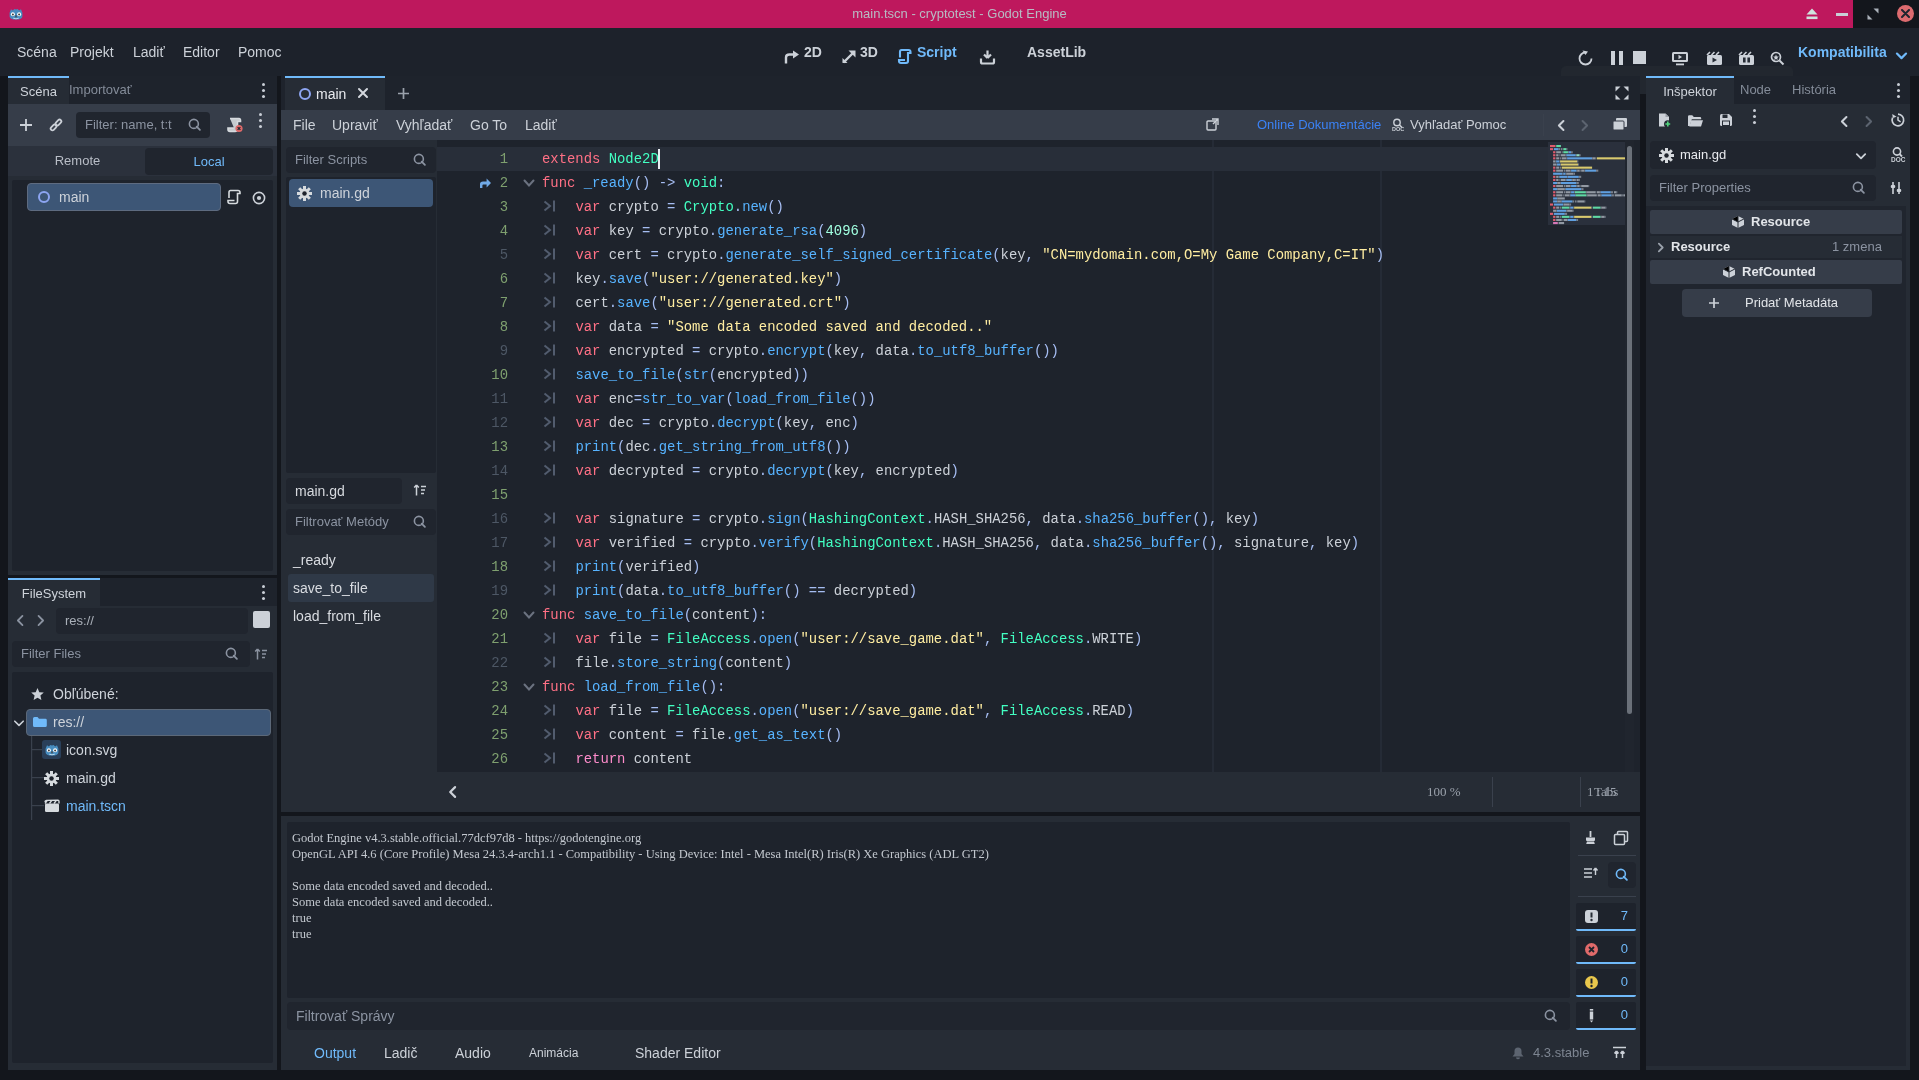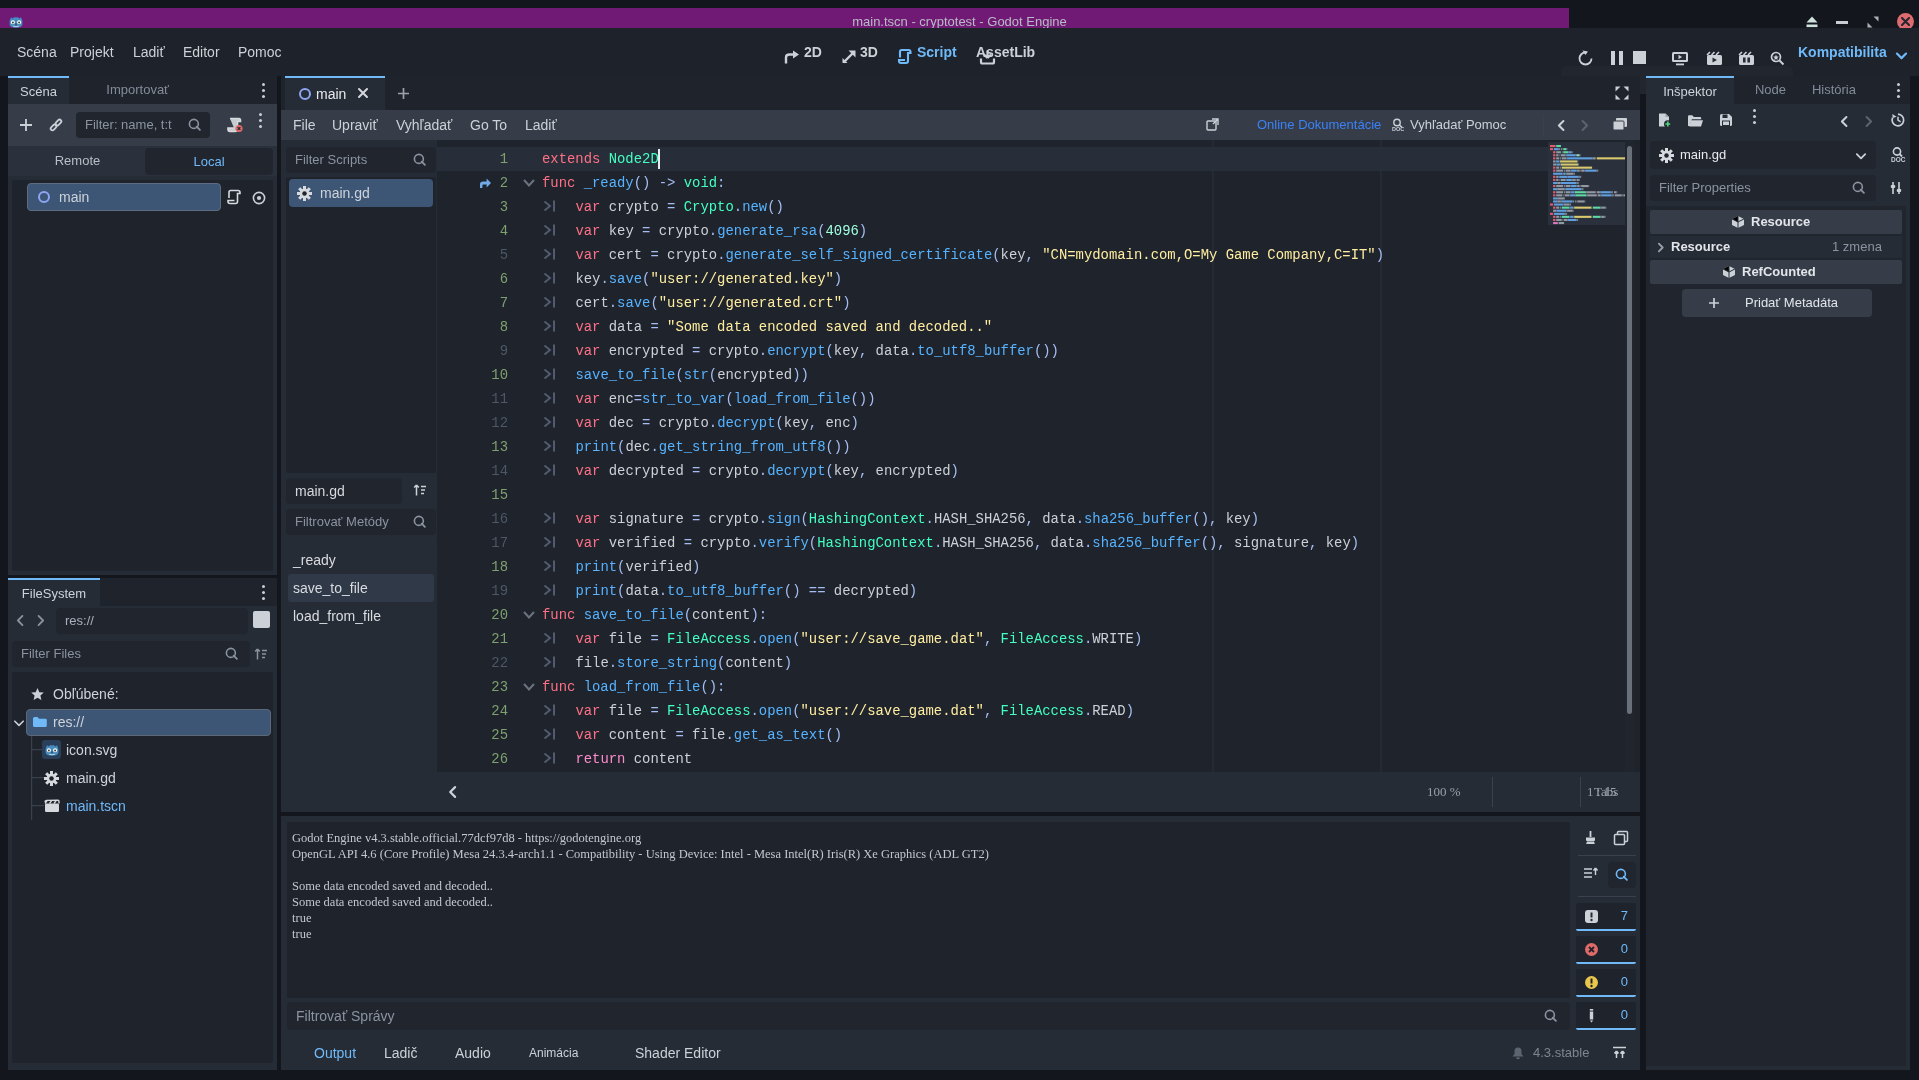--- a/index.html
+++ b/index.html
@@ -1,29 +1,29 @@
 <!DOCTYPE html>
 <html><head><meta charset="utf-8"><style>
 *{margin:0;padding:0;box-sizing:border-box}
 html,body{width:1919px;height:1080px;overflow:hidden}
 body{background:#13161c;font-family:"Liberation Sans",sans-serif;color:#ced3da;position:relative}
 .abs{position:absolute}
 .r4{border-radius:4px}
 .acc{color:#70bafa}
 .mono{font-family:Liberation Serif, serif}
 
-#title{left:0;top:8px;width:1569px;height:28px;background:#701a75}
+#title{left:0;top:0;width:1853px;height:28px;background:#be185d}
 
 #toolbar{left:0;top:28px;width:1919px;height:48px;background:#1d222b}
 .menu{position:absolute;top:0;height:48px;line-height:48px;font-size:14px;color:#ccd1d8}
 
 .panel{background:#262c35}
 .strip{background:#1e232c}
 .dtab{position:absolute;top:0;height:28px;line-height:28px;font-size:13px;color:#ced3da;text-align:center;background:#262c35;border-top:2px solid #70bafa}
-.dtabi{position:absolute;top:0;height:28px;line-height:28px;font-size:13px;color:#848c99;text-align:right}
+.dtabi{position:absolute;top:0;height:28px;line-height:28px;font-size:13px;color:#848c99;text-align:left}
 .input{background:#20252e;border-radius:4px;position:absolute;font-size:13px;color:#8b93a1}
 .input .ph{position:absolute;left:9px;top:0;line-height:26px}
 .toolrow{background:#363d49}
 .dots{display:inline-block;width:3px;height:3px;border-radius:50%;background:#c9ced6;box-shadow:0 6px 0 #c9ced6,0 12px 0 #c9ced6}
 
 .tree{background:#1e232c;border-radius:2px}
 .trow{position:absolute;height:28px;line-height:28px;font-size:14px;color:#ced3da}
 
 #code{left:437px;top:140px;width:1203px;height:632px;background:#1e232c;overflow:hidden}
 .cline{position:absolute;left:0;width:100%;height:24px;line-height:24px;font-family:"Liberation Mono",monospace;font-size:13.9px;white-space:pre}
@@ -85,21 +85,21 @@
     </svg>
 <span class="menu" style="left:860px;font-weight:bold;color:#ccd1d8">3D</span>
 <svg class="abs" style="left:897px;top:20px" width="15" height="17" viewBox="0 0 15 17">
       <path d="M4.5 2 H11.5 Q13.5 2 13.5 4 V5 H11 V13 Q11 15 9 15 H4 Q2 15 2 13 V12 H8 M4.5 2 Q3 2 3 4 V9.5" stroke="#70bafa" stroke-width="2.1" fill="none"></path>
     </svg>
 <span class="menu" style="left:917px;font-weight:bold;color:#70bafa">Script</span>
 <svg class="abs" style="left:979px;top:21px" width="17" height="17" viewBox="0 0 17 17">
       <path d="M8.5 1.5 V9 M8.5 9 L5 5.5 M8.5 9 L12 5.5" stroke="#ccd1d8" stroke-width="2.2" fill="none"></path>
       <path d="M2 9.5 V13 Q2 14.5 3.5 14.5 H13.5 Q15 14.5 15 13 V9.5" stroke="#ccd1d8" stroke-width="2.2" fill="none"></path>
     </svg>
-<span class="menu" style="left:976px;font-weight:bold;color:#ccd1d8">AssetLib</span>
+<span class="menu" style="left:1027px;font-weight:bold;color:#ccd1d8">AssetLib</span>
 <div class="abs" style="left:1561px;top:38px;width:232px;height:28px;background:#22272f;border-radius:5px"></div>
 <svg class="abs" style="left:1577px;top:22px" width="17" height="17" viewBox="0 0 17 17">
       <path d="M8.5 2.5 A6 6 0 1 0 14.5 8.5" stroke="#ccd1d8" stroke-width="1.8" fill="none"></path>
       <path d="M5.5 0.5 L8.5 5 L11 1.5" fill="#ccd1d8"></path>
     </svg>
 <div class="abs" style="left:1611px;top:23px;width:4px;height:14px;background:#ccd1d8"></div>
     <div class="abs" style="left:1619px;top:23px;width:4px;height:14px;background:#ccd1d8"></div>
 <div class="abs" style="left:1633px;top:23px;width:13px;height:13px;background:#ccd1d8"></div>
 <svg class="abs" style="left:1671px;top:23px" width="18" height="15" viewBox="0 0 18 15">
       <rect x="1" y="1" width="16" height="10" rx="1.5" fill="#ccd1d8"></rect>

